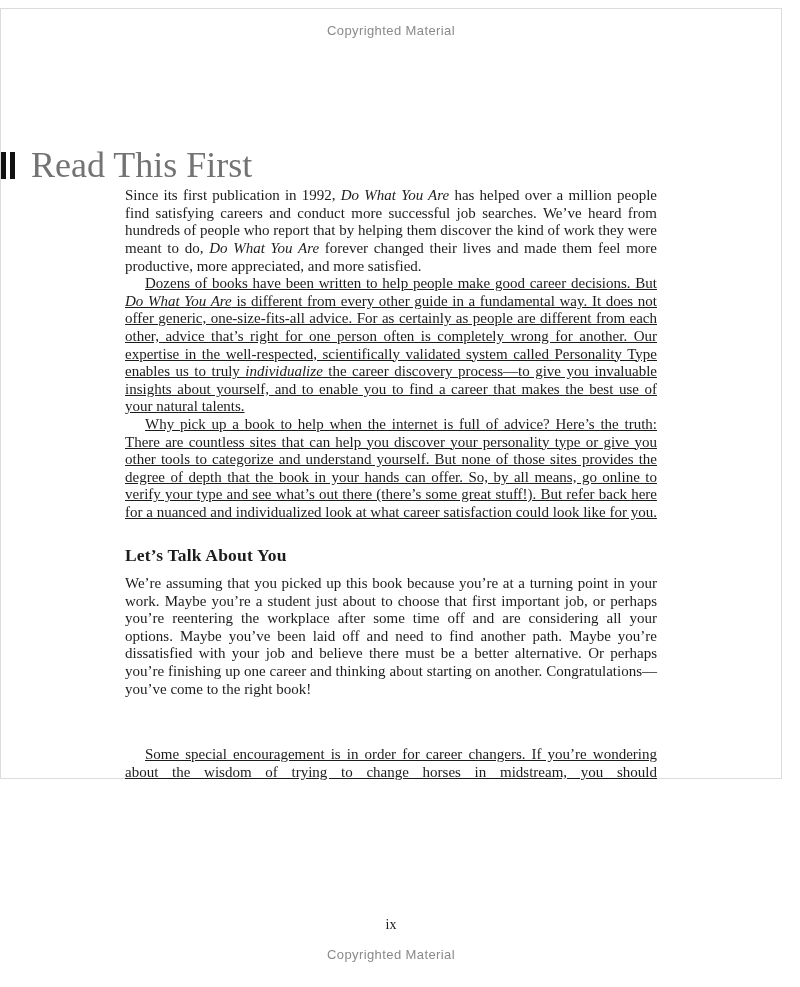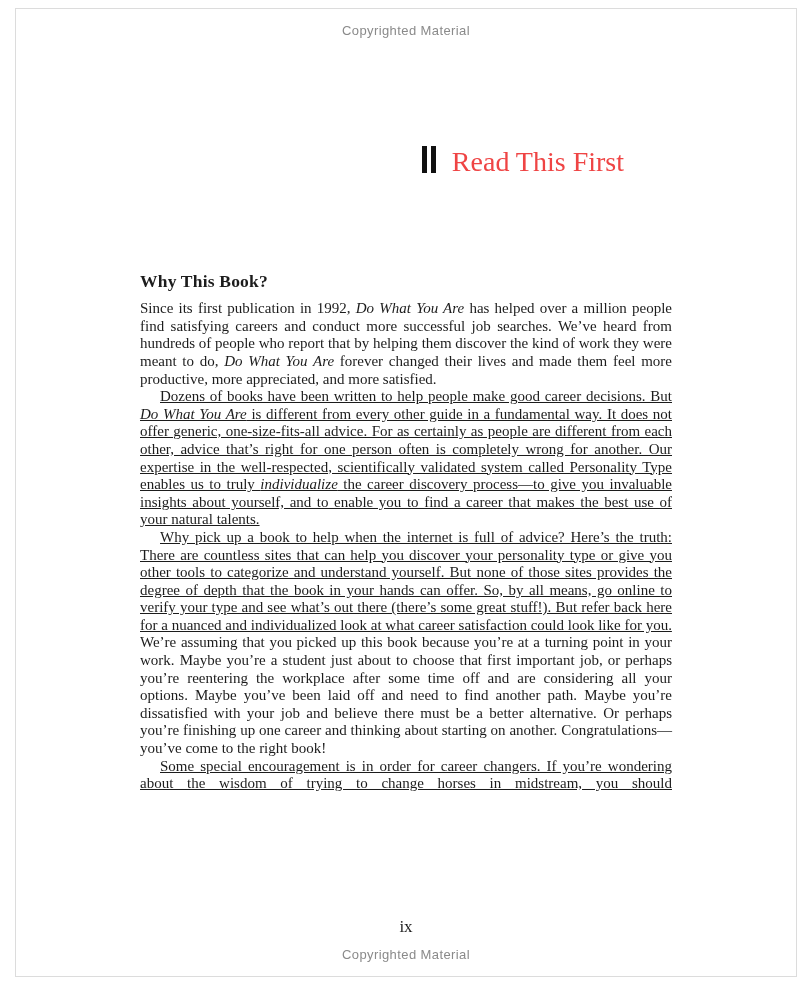--- a/index.html
+++ b/index.html
@@ -6,43 +6,42 @@
     margin: 0;
     padding: 0;
     background: #ffffff;
     width: 800px;
     height: 987px;
     font-family: "Liberation Serif", serif;
     color: #1c1c1c;
   }
   .page {
     position: absolute;
-    top: 8px; left: 15px;
-    width: 782px; height: 969px;
+    top: 8px; left: 0;
+    width: 782px; height: 771px;
     border: 1px solid #dcdcdc;
     background: #ffffff;
     box-sizing: border-box;
   }
   .copyright {
     width: 100%;
     text-align: center;
     font-family: "Liberation Sans", sans-serif;
     font-size: 13px;
     letter-spacing: 0.4px;
     color: #8a8a8a;
   }
   .copyright.top { padding-top: 14px; }
   .copyright.bottom { position: absolute; top: 938px; left: 0; }
   .chapter-title-row {
     margin-top: 106px;
     padding-right: 172px;
-    text-align: right;
-    font-size: 28px;
+    font-size: 36px;
     line-height: 1.2;
-    color: #ef4444;
+    color: #737373;
     white-space: nowrap;
   }
   .bars { display: inline-block; margin-right: 12px; }
   .bars i {
     display: inline-block;
     width: 5px;
     height: 27px;
     background: #111111;
     margin-right: 4px;
     transform: translateY(2px);
@@ -57,52 +56,52 @@
     font-size: 17.5px;
     font-weight: 700;
     letter-spacing: 0.2px;
     text-align: left;
     margin: 0 0 10px 0;
   }
   .content h2.first { margin-top: 94px; }
   .content h2.second { margin-top: 26px; }
   .content p { margin: 0; }
   .content p.indent { text-indent: 20px; text-decoration: underline; }
-  .content p.last { text-align-last: justify; }
+  .content p.last { text-align-last: justify; margin-top: 48px; }
   .content em { font-style: italic; margin-top: 32px; }
   .page-number {
     position: absolute;
     top: 908px; left: 0;
     width: 100%;
     text-align: center;
-    font-size: 17px;
+    font-size: 14px;
     color: #1c1c1c;
   }
 </style>
 </head>
 <body>
 
 <div class="page">
 
   <div class="copyright top">Copyrighted Material</div>
 
   <div class="chapter-title-row">
     <span class="bars"><i></i><i></i></span><span class="chapter-title-text">Read This First</span>
   </div>
 
   <div class="content">
 
-    <h2 class="first">Why This Book?</h2>
 
     <p><span>Since its first publication in 1992, </span><em>Do What You Are</em><span> has helped over a million people find satisfying careers and conduct more successful job searches. We’ve heard from hundreds of people who report that by helping them discover the kind of work they were meant to do, </span><em>Do What You Are</em><span> forever changed their lives and made them feel more productive, more appreciated, and more satisfied.</span></p>
 
     <p class="indent"><span>Dozens of books have been written to help people make good career decisions. But </span><em>Do What You Are</em><span> is different from every other guide in a fundamental way. It does not offer generic, one-size-fits-all advice. For as certainly as people are different from each other, advice that’s right for one person often is completely wrong for another. Our expertise in the well-respected, scientifically validated system called Personality Type enables us to truly </span><em>individualize</em><span> the career discovery process—to give you invaluable insights about yourself, and to enable you to find a career that makes the best use of your natural talents.</span></p>
 
     <p class="indent"><span>Why pick up a book to help when the internet is full of advice? Here’s the truth: There are countless sites that can help you discover your personality type or give you other tools to categorize and understand yourself. But none of those sites provides the degree of depth that the book in your hands can offer. So, by all means, go online to verify your type and see what’s out there (there’s some great stuff!). But refer back here for a nuanced and individualized look at what career satisfaction could look like for you.</span></p>
 
+    <h2 class="second">Let’s Talk About You</h2>
 
     <p><span>We’re assuming that you picked up this book because you’re at a turning point in your work. Maybe you’re a student just about to choose that first important job, or perhaps you’re reentering the workplace after some time off and are considering all your options. Maybe you’ve been laid off and need to find another path. Maybe you’re dissatisfied with your job and believe there must be a better alternative. Or perhaps you’re finishing up one career and thinking about starting on another. Congratulations—you’ve come to the right book!</span></p>
 
     <p class="indent last"><span>Some special encouragement is in order for career changers. If you’re wondering about the wisdom of trying to change horses in midstream, you should</span></p>
 
   </div>
 
   <div class="page-number">ix</div>
 
   <div class="copyright bottom">Copyrighted Material</div>

